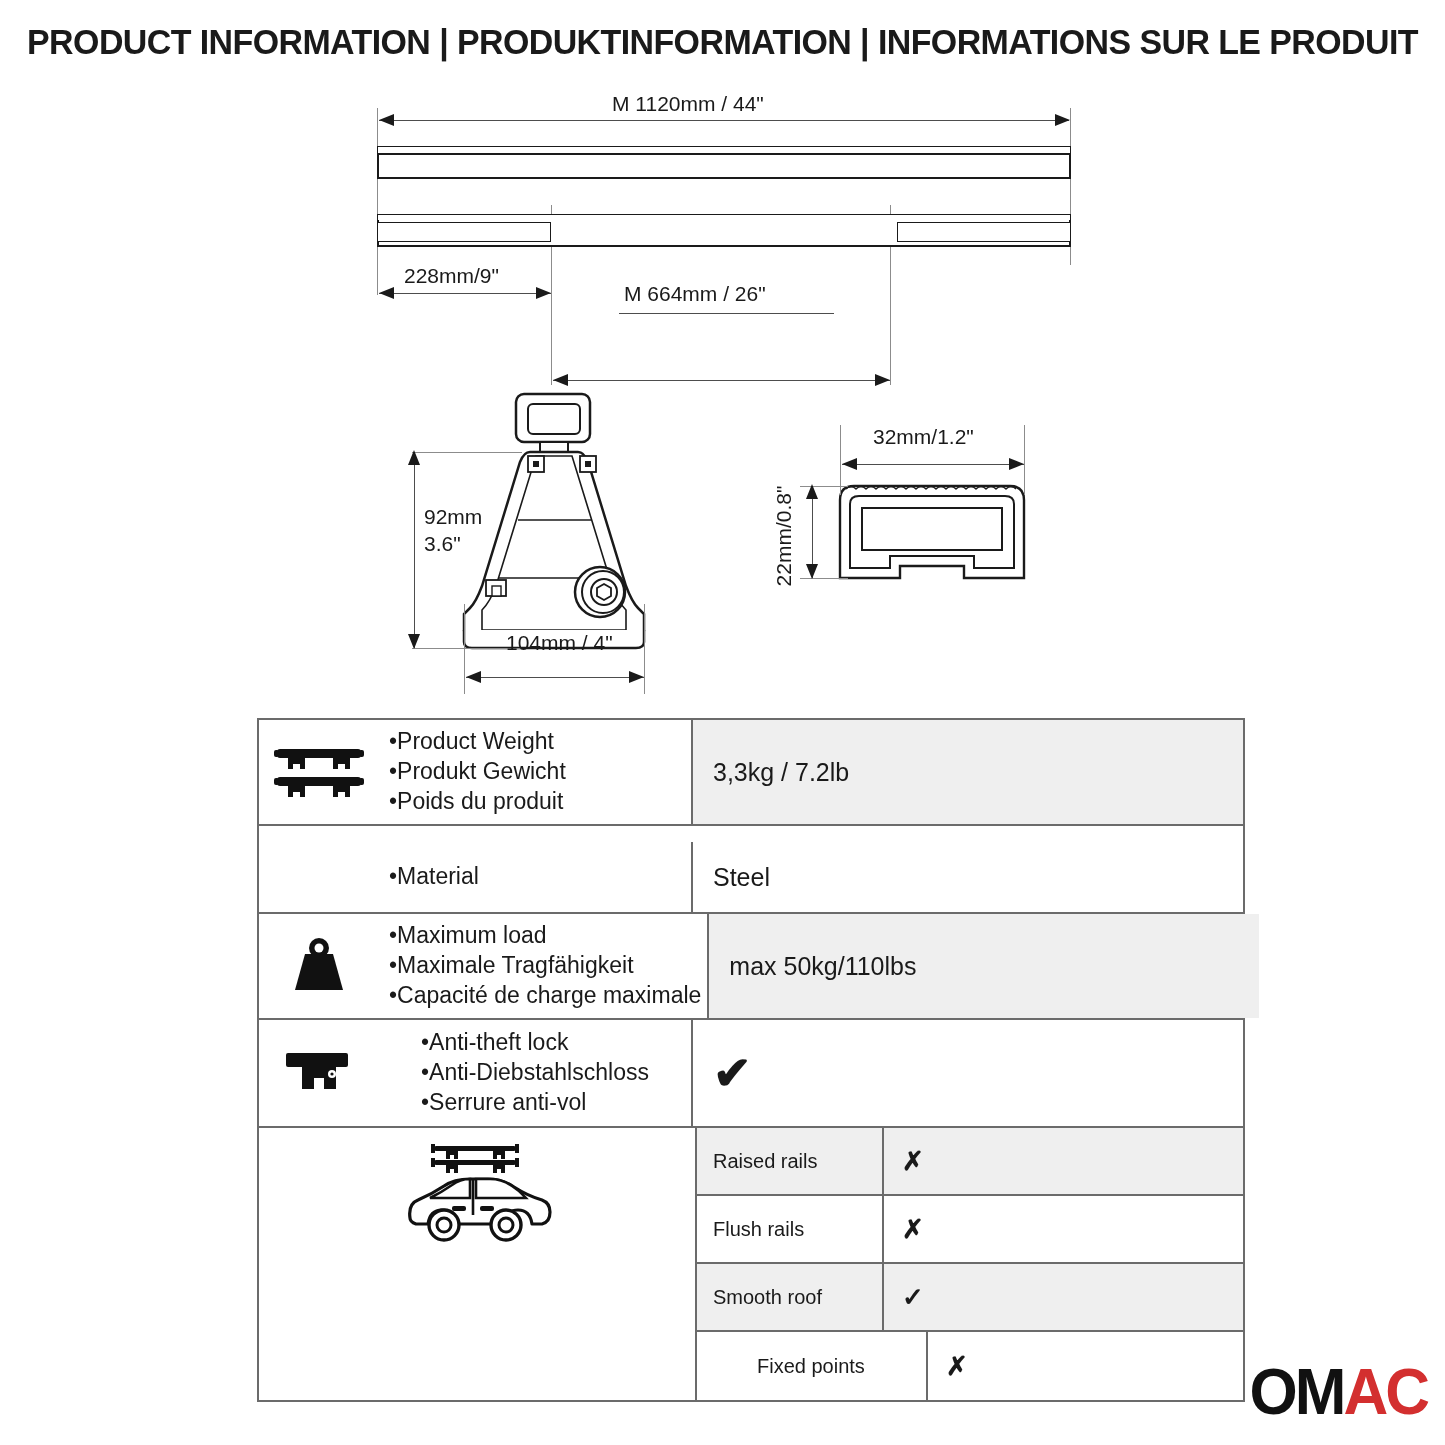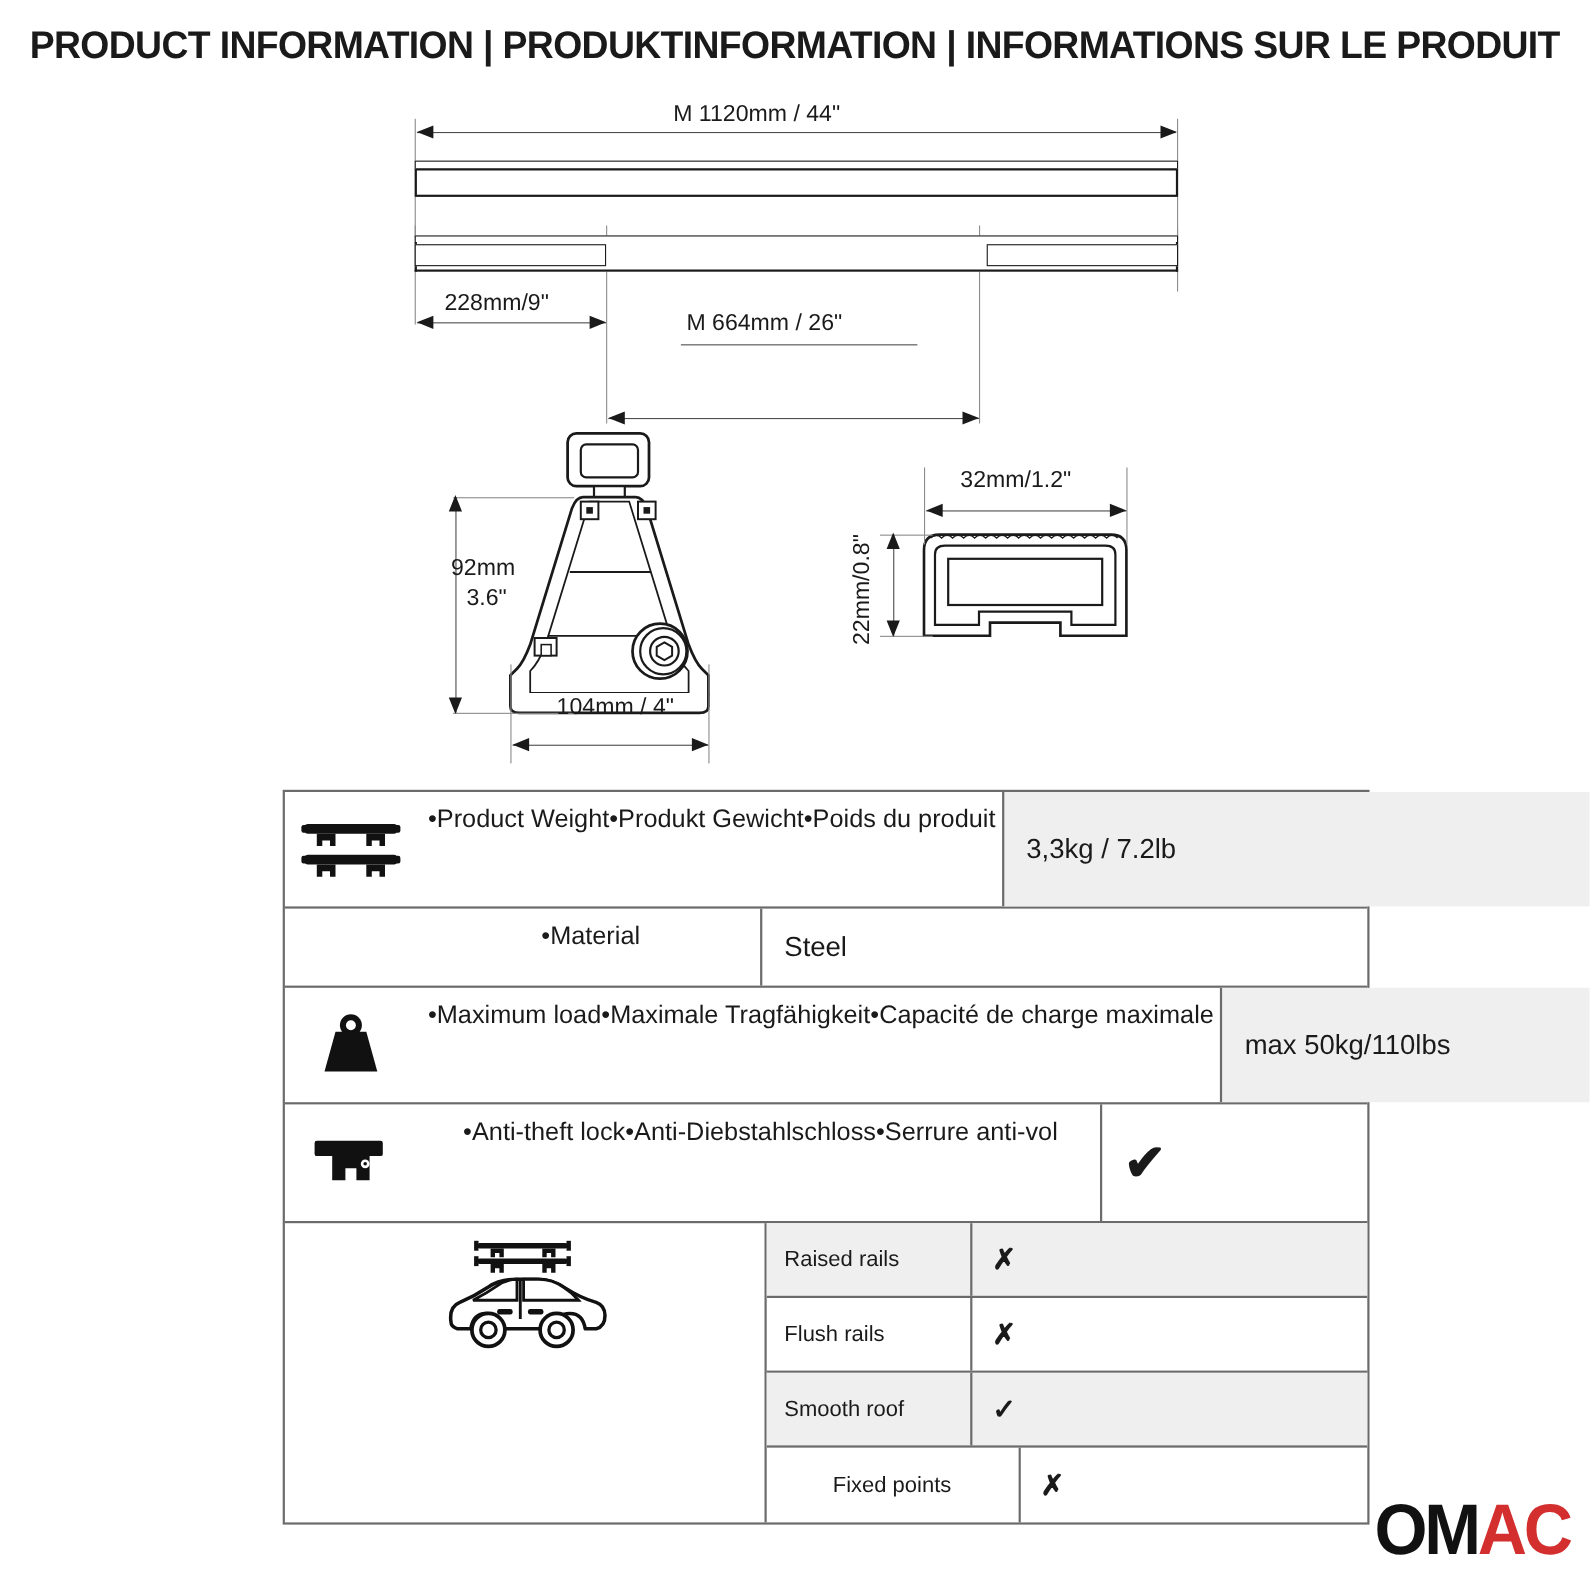--- a/index.html
+++ b/index.html
@@ -63,21 +63,21 @@
   }
   .srow{display:flex;border-bottom:2px solid #6b6b6b;box-sizing:border-box;}
   .srow:last-child{border-bottom:none;}
   .scell-icon{
     width:120px;flex:none;
     display:flex;align-items:center;justify-content:center;
     box-sizing:border-box;
   }
   .scell-label{
     flex:1;
-    display:flex;flex-direction:row;justify-content:center;
+    display:flex;flex-direction:column;justify-content:center;
     padding:10px 6px 10px 10px;
     box-sizing:border-box;
     font-size:23px;line-height:1.30;
     color:#1a1a1a;
   }
   .scell-value{
     width:552px;flex:none;
     border-left:2px solid #6b6b6b;
     display:flex;align-items:center;
     padding-left:20px;
@@ -218,21 +218,21 @@
       <polygon points="192,194 199,198 199,206 192,210 185,206 185,198" fill="#fff" stroke="#1a1a1a" stroke-width="1.8"></polygon>
 
       <path d="M52 240 L52 252 Q52 258 60 258 L224 258 Q232 258 232 252 L232 240" fill="#fff" stroke="#1a1a1a" stroke-width="2.5"></path>
     </svg>
 
     <div class="ext-line" style="left:412px;top:372px;width:110px;height:1px;background:#8c8c8c;"></div>
     <div class="ext-line" style="left:412px;top:568px;width:110px;height:1px;background:#8c8c8c;"></div>
     <div class="dim-line vline" style="left:414px;top:372px;height:196px;"></div>
     <div class="arrow arrow-u" style="left:408px;top:370px;"></div>
     <div class="arrow arrow-d" style="left:408px;top:554px;"></div>
-    <div class="dim-label" style="left:410px;top:425px;text-align:center;">92mm</div>
+    <div class="dim-label" style="left:424px;top:425px;text-align:center;">92mm</div>
     <div class="dim-label" style="left:424px;top:452px;">3.6"</div>
 
     <div class="ext-line" style="left:464px;top:524px;height:90px;"></div>
     <div class="ext-line" style="left:644px;top:524px;height:90px;"></div>
     <div class="dim-label" style="left:506px;top:551px;">104mm / 4"</div>
     <div class="dim-line hline" style="left:466px;top:597px;width:178px;"></div>
     <div class="arrow arrow-l" style="left:466px;top:591px;"></div>
     <div class="arrow arrow-r" style="left:629px;top:591px;"></div>
 
     <svg style="position:absolute;left:832px;top:390px;" width="200" height="140" viewBox="0 0 200 140">
@@ -277,21 +277,21 @@
         </svg>
       </div>
       <div class="scell-label">
         <div class="bullet-line">•Product Weight</div>
         <div class="bullet-line">•Produkt Gewicht</div>
         <div class="bullet-line">•Poids du produit</div>
       </div>
       <div class="scell-value shaded">3,3kg / 7.2lb</div>
     </div>
 
-    <div class="srow" style="height:72px;">
+    <div class="srow" style="height:72px;margin-top:16px;">
       <div class="scell-icon"></div>
       <div class="scell-label">
         <div class="bullet-line">•Material</div>
       </div>
       <div class="scell-value">Steel</div>
     </div>
 
     <div class="srow" style="height:106px;">
       <div class="scell-icon">
         <svg width="62" height="60" viewBox="0 0 62 60">

